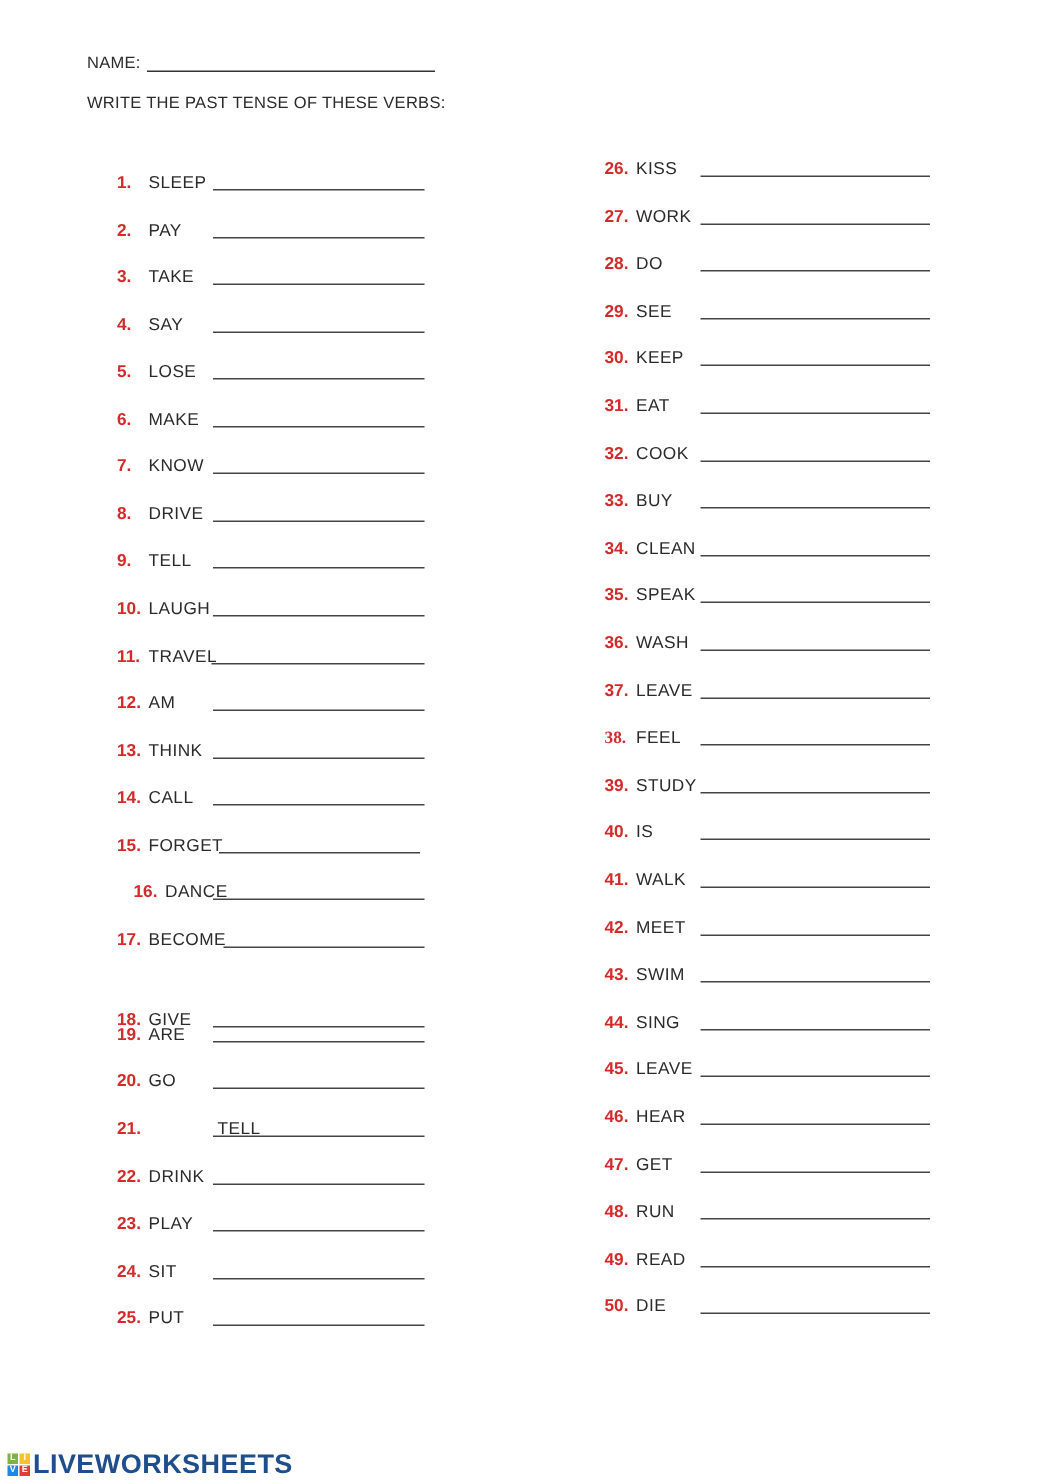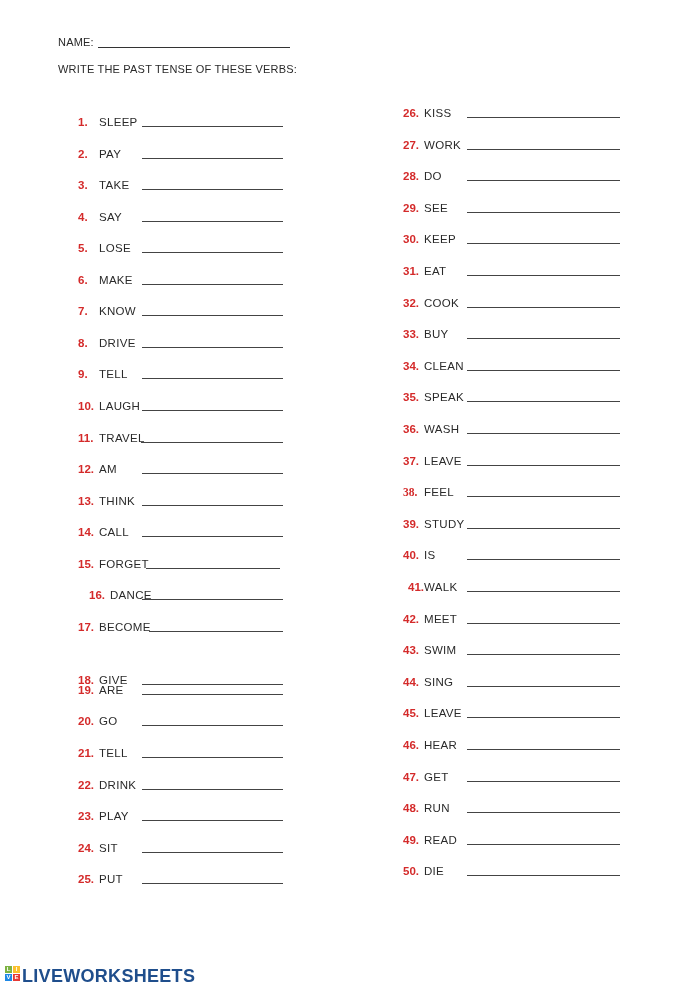--- a/index.html
+++ b/index.html
@@ -7,21 +7,21 @@
       width: 700px; height: 989px; background: #ffffff; position: relative; overflow: hidden;
       font-family: "Liberation Sans", "DejaVu Sans", sans-serif; color: #2a2a2a;
     }
     .name-line { position: absolute; left: 58px; top: 36px; font-size: 11px; letter-spacing: 0.2px; display: flex; align-items: flex-end; }
     .name-blank { display: inline-block; width: 192px; border-bottom: 1px solid #333; margin-left: 4px; height: 11px; }
     .instructions { position: absolute; left: 58px; top: 63px; font-size: 11px; letter-spacing: 0.2px; }
     .item { position: absolute; height: 16px; font-size: 11.5px; display: flex; align-items: flex-end; }
     .num { color: #d42a2a; font-weight: bold; display: inline-block; }
     .verb { display: inline-block; color: #2a2a2a; letter-spacing: 0.3px; }
     .blank { position: absolute; border-bottom: 1px solid #444; height: 0; bottom: 1px; }
-    .footer-logo { position: absolute; left: 5px; top: 966px; display: flex; }
+    .footer-logo { position: absolute; left: 5px; top: 966px; display: flex; align-items: center; }
     .logo-grid { display: grid; grid-template-columns: 7px 7px; grid-template-rows: 7px 7px; gap: 1px; margin-right: 2px; }
     .logo-cell { font-size: 6px; font-weight: bold; color: #fff; text-align: center; line-height: 7px; }
     .logo-text { font-size: 18px; font-weight: bold; color: #1f4e8c; letter-spacing: 0.3px; font-family: "Liberation Sans", sans-serif; }
   </style>
 </head>
 <body>
 
 <div class="name-line">
   <span>NAME:</span>
   <span class="name-blank"></span>
@@ -122,21 +122,21 @@
     <div class="item" style="left: 78px; top: 679.9px; width: 205px;">
       <span class="num" style="width: 21px;">19.</span>
       <span class="verb">ARE</span>
       <span class="blank" style="left: 64px; width: 141px;"></span>
     </div>
     <div class="item" style="left: 78px; top: 711.45px; width: 205px;">
       <span class="num" style="width: 21px;">20.</span>
       <span class="verb">GO</span>
       <span class="blank" style="left: 64px; width: 141px;"></span>
     </div>
-    <div class="item" style="left: 78px; top: 743px; width: 205px;">
+    <div class="item" style="left: 78px; top: 743px; width: 205px; gap: 46px;">
       <span class="num" style="width: 21px;">21.</span>
       <span class="verb">TELL</span>
       <span class="blank" style="left: 64px; width: 141px;"></span>
     </div>
     <div class="item" style="left: 78px; top: 774.55px; width: 205px;">
       <span class="num" style="width: 21px;">22.</span>
       <span class="verb">DRINK</span>
       <span class="blank" style="left: 64px; width: 141px;"></span>
     </div>
     <div class="item" style="left: 78px; top: 806.1px; width: 205px;">
@@ -224,21 +224,21 @@
     <div class="item" style="left: 403px; top: 513.8px; width: 217px;">
       <span class="num" style="width: 21px;">39.</span>
       <span class="verb">STUDY</span>
       <span class="blank" style="left: 64px; width: 153px;"></span>
     </div>
     <div class="item" style="left: 403px; top: 545.4px; width: 217px;">
       <span class="num" style="width: 21px;">40.</span>
       <span class="verb">IS</span>
       <span class="blank" style="left: 64px; width: 153px;"></span>
     </div>
-    <div class="item" style="left: 403px; top: 577px; width: 217px; text-align: right;">
+    <div class="item" style="left: 403px; top: 577px; width: 217px;">
       <span class="num" style="width: 21px;">41.</span>
       <span class="verb">WALK</span>
       <span class="blank" style="left: 64px; width: 153px;"></span>
     </div>
     <div class="item" style="left: 403px; top: 608.6px; width: 217px;">
       <span class="num" style="width: 21px;">42.</span>
       <span class="verb">MEET</span>
       <span class="blank" style="left: 64px; width: 153px;"></span>
     </div>
     <div class="item" style="left: 403px; top: 640.2px; width: 217px;">

